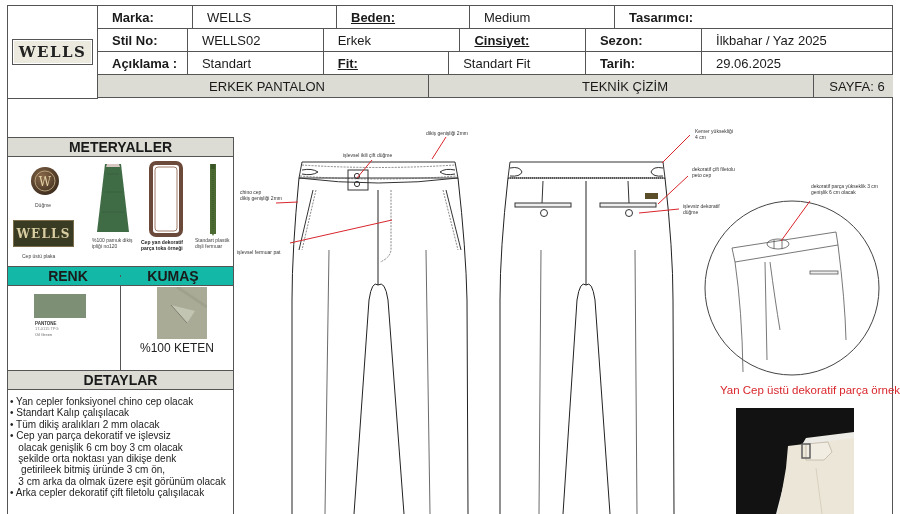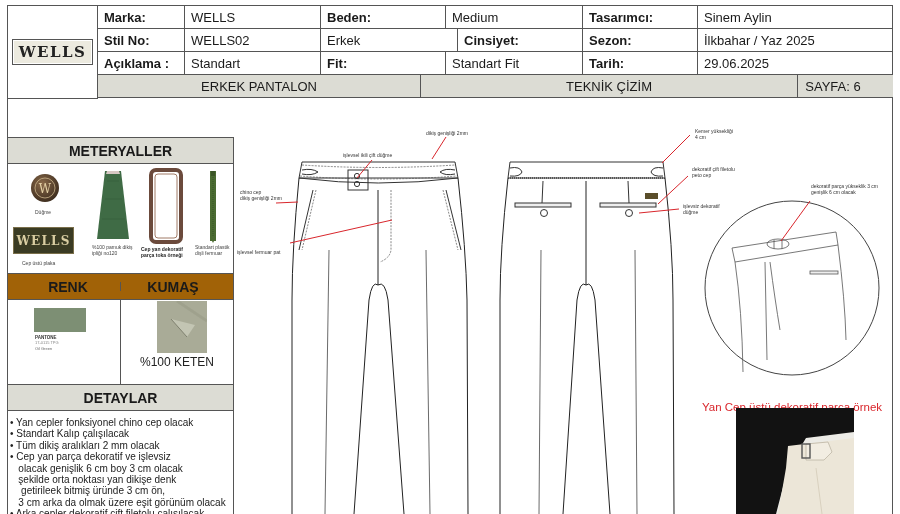--- a/index.html
+++ b/index.html
@@ -8,64 +8,63 @@
 
   .page { position: absolute; left: 7px; top: 5px; width: 886px; height: 520px; border-left: 1.5px solid #555; border-right: 1.5px solid #555; border-top: 1.5px solid #555; }
 
   
   .hdr { position: absolute; left: 0; top: 0; width: 885px; height: 93px; }
   .logo-cell { position: absolute; left: 0; top: 0; width: 90px; height: 93px; border-right: 1.2px solid #555; border-bottom: 1.2px solid #555; display: flex; align-items: center; justify-content: center; }
   .logo-box { border: 1.5px solid #555; background: #eceadf; padding: 3px 6px; font-family: "DejaVu Serif", serif; font-weight: bold; font-size: 15px; letter-spacing: 1.5px; color: #222; box-shadow: inset 0 0 0 1px #fff; }
 
   .grid { position: absolute; left: 90px; top: 0; width: 795px; }
   .row { display: flex; height: 23px; border-bottom: 1.2px solid #555; }
-  .c { border-right: 1.2px solid #555; display: flex; align-items: center; padding-left: 6px; font-size: 13px; white-space: nowrap; }
+  .c { border-right: 1.2px solid #555; display: flex; align-items: center; padding-left: 6px; font-size: 13px; white-space: nowrap; margin-left: 8px; }
   .c:last-child { border-right: none; }
   .lbl { font-weight: bold; }
-  .w1 { width: 87px; } .w2 { width: 136px; } .w3 { width: 125px; } .w4 { width: 137px; } .w5 { width: 115px; } .w6 { width: 195px; }
+  .w1 { width: 87px; } .w2 { width: 136px; } .w3 { width: 125px; text-decoration: underline; } .w4 { width: 137px; } .w5 { width: 115px; } .w6 { width: 195px; }
   .row.band { height: 23px; background: #dcdcd4; }
   .band .c { justify-content: center; padding-left: 0; font-size: 13px; }
   .bw1 { width: 323px; } .bw2 { width: 377px; } .bw3 { width: 70px; }
 
   
   .lp { position: absolute; left: 0; top: 131px; width: 226px; height: 400px; border-top: 1.2px solid #555; border-right: 1.2px solid #555; }
-  .sec-h { height: 26px; background: #dcdcd4; border-bottom: 1.2px solid #555; display: flex; align-items: center; justify-content: center; font-weight: bold; font-size: 14px; }
+  .sec-h { height: 19px; background: #dcdcd4; border-bottom: 1.2px solid #555; display: flex; align-items: center; justify-content: center; font-weight: bold; font-size: 14px; }
   .mat { position: relative; height: 110px; border-bottom: 1.2px solid #555; }
   .cap { position: absolute; font-size: 5px; color: #444; line-height: 6px; }
   .two { display: flex; }
   .two > div { flex: 1; }
   .two > div:first-child { border-right: 1.2px solid #555; }
   .rk { height: 85px; border-bottom: 1.2px solid #555; display: flex; }
   .rk > div { position: relative; flex: 1; }
   .rk > div:first-child { border-right: 1.2px solid #555; }
   .details { padding: 6px 0 0 2px; font-size: 10px; line-height: 11.4px; color: #222; }
   .details div { white-space: pre; }
 
   .drawing { position: absolute; left: 0; top: 0; }
   .note { position: absolute; font-size: 5px; color: #333; line-height: 6px; white-space: nowrap; }
-  .red-cap { position: absolute; left: 702px; top: 384px; color: #d9262c; font-size: 11.5px; white-space: nowrap; margin-top: 17px; }
+  .red-cap { position: absolute; left: 720px; top: 384px; color: #d9262c; font-size: 11.5px; white-space: nowrap; }
   .photo { position: absolute; left: 736px; top: 408px; width: 118px; height: 106px; overflow: hidden; background: #f1efe8; }
 </style>
 </head>
 <body>
 
 <div class="page">
 
   <div class="hdr">
     <div class="logo-cell">
       <div class="logo-box">WELLS</div>
     </div>
     <div class="grid">
       <div class="row">
         <div class="c lbl w1">Marka:</div>
         <div class="c w2">WELLS</div>
         <div class="c lbl w3">Beden:</div>
         <div class="c w4">Medium</div>
         <div class="c lbl w5">Tasarımcı:</div>
-        <div class="c w6">Sinem Aylin</div>
       </div>
       <div class="row">
         <div class="c lbl w1">Stil No:</div>
         <div class="c w2">WELLS02</div>
         <div class="c w4">Erkek</div>
         <div class="c lbl w3">Cinsiyet:</div>
         <div class="c lbl w5">Sezon:</div>
         <div class="c w6">İlkbahar / Yaz 2025</div>
       </div>
       <div class="row">
@@ -132,21 +131,21 @@
         <line x1="6" y1="2" x2="6" y2="70" stroke="#2f4a1f" stroke-width="0.7" stroke-dasharray="1 1"></line>
         <path d="M3 68 L6 74 L9 68" fill="#4b6b32"></path>
         <rect x="4" y="2" width="4" height="5" fill="#3b5527"></rect>
       </svg>
       <div class="cap" style="left:187px;top:80px">
           <div>Standart plastik</div>
           <div>dişli fermuar</div>
         </div>
     </div>
 
-    <div class="two sec-h" style="background:#a16207;padding:8px">
+    <div class="two sec-h" style="background:#14b8a6;padding:8px">
       <div style="display:flex;align-items:center;justify-content:center;height:100%">RENK</div>
       <div style="display:flex;align-items:center;justify-content:center;height:100%">KUMAŞ</div>
     </div>
     <div class="rk">
       <div>
         <div style="position:absolute;left:26px;top:8px;width:52px;height:24px;background:#7d8f74;"></div>
         <div class="cap" style="left:27px;top:35px;font-weight:bold;font-size:4.5px;color:#333">PANTONE</div>
         <div class="cap" style="left:27px;top:40px;font-size:4px;color:#888">17-0115 TPG</div>
         <div class="cap" style="left:27px;top:46px;font-size:4px;color:#666">Oil Green</div>
       </div>

